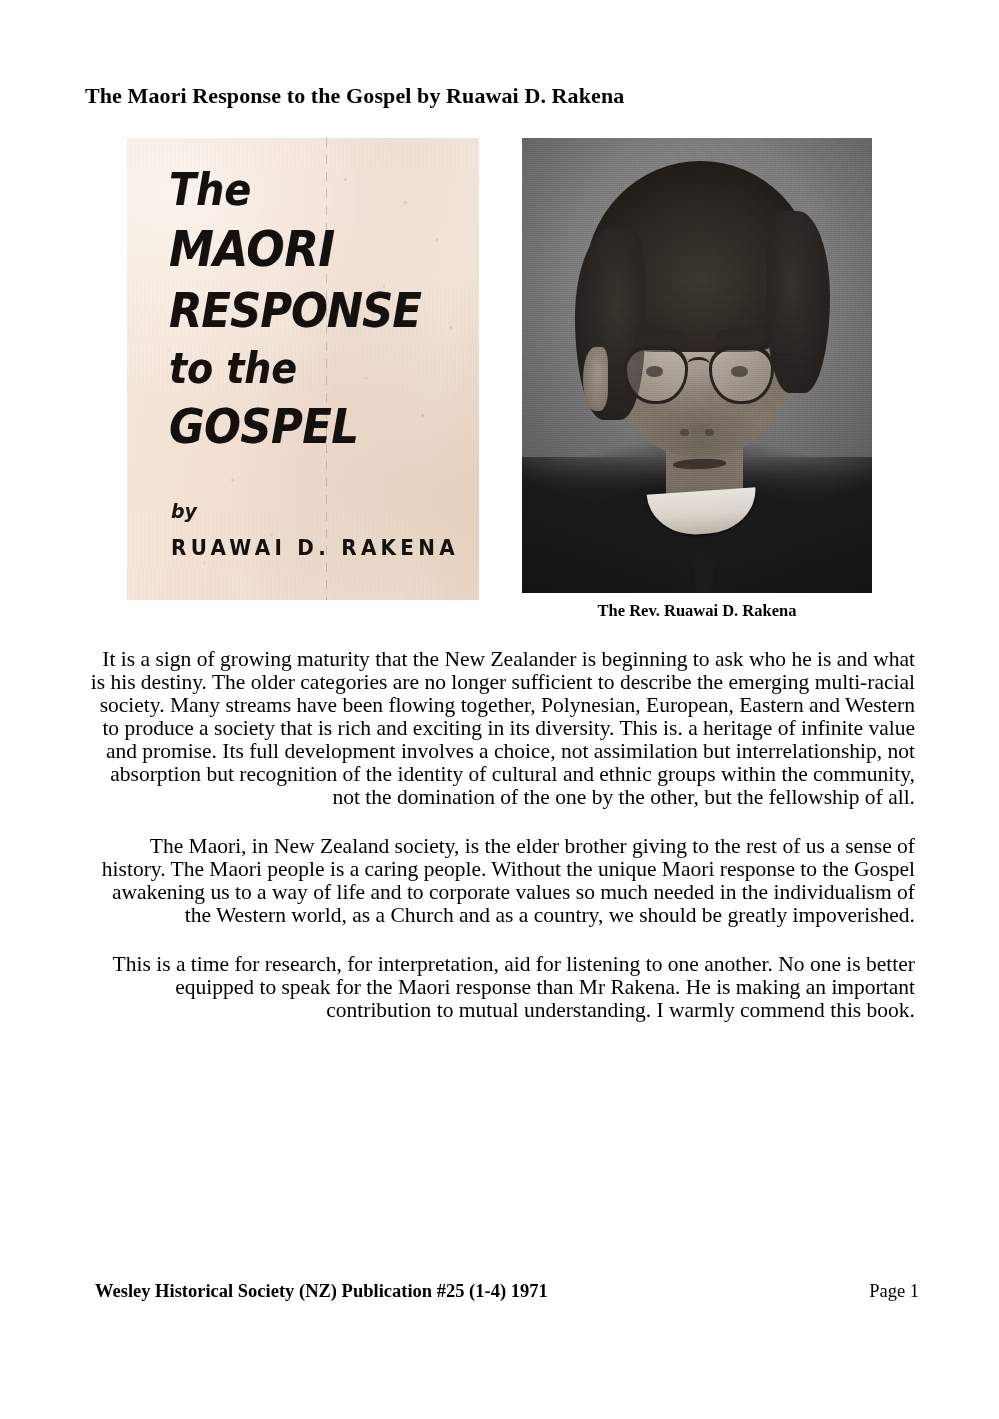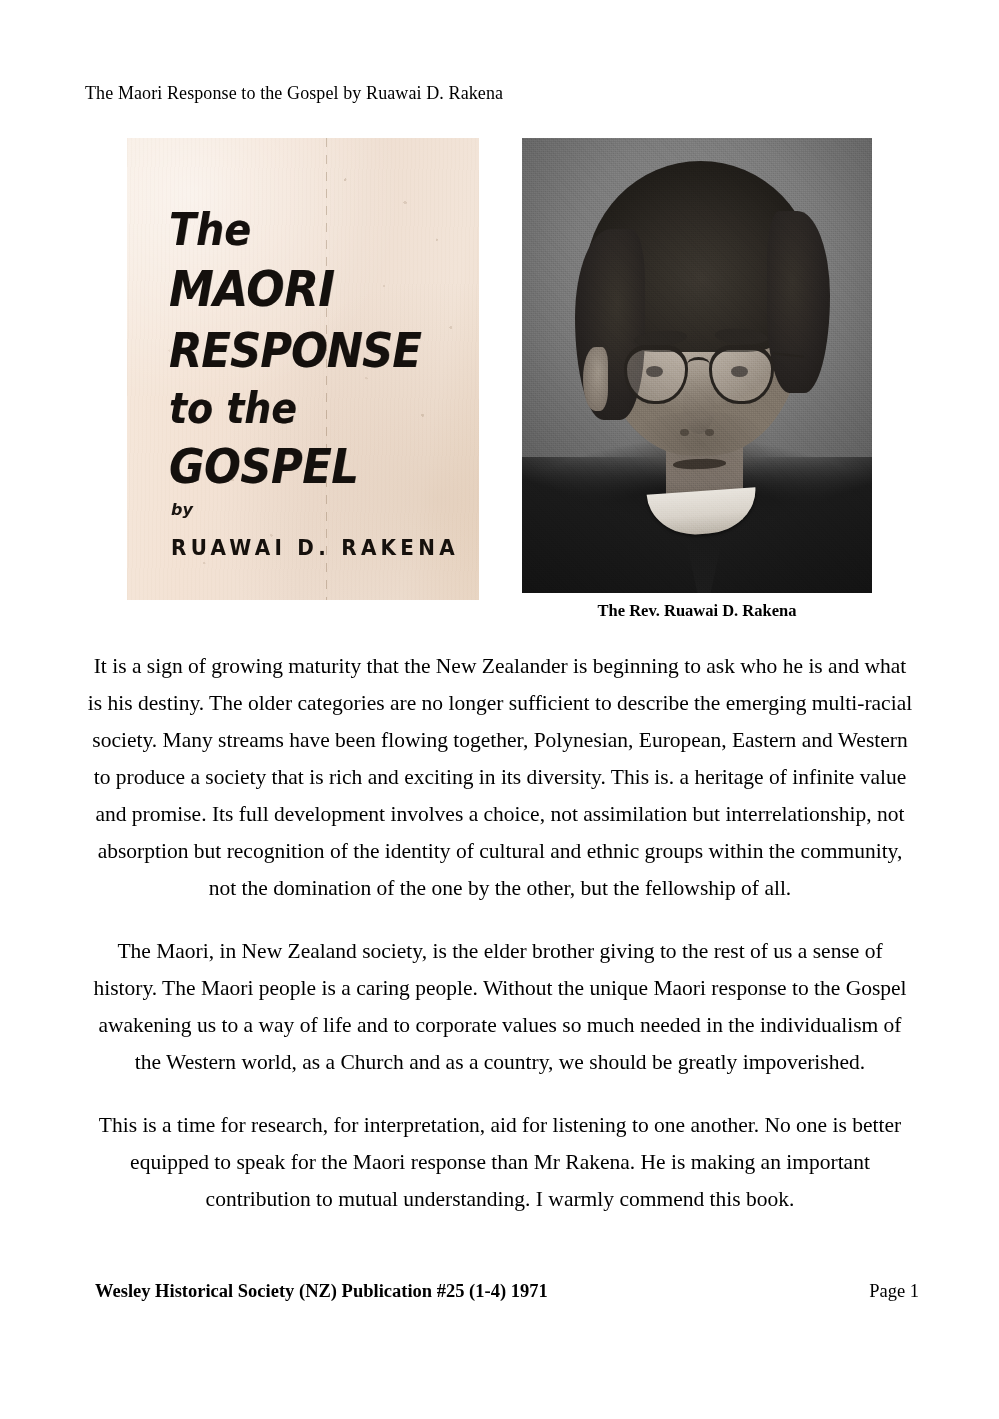--- a/index.html
+++ b/index.html
@@ -22,22 +22,22 @@
     height: 1419px;
     background: #ffffff;
     box-sizing: border-box;
   }
 
   
   .doc-header {
     position: absolute;
     left: 85px;
     top: 83px;
-    font-size: 18px;
-    font-weight: normal;
+    font-size: 22px;
+    font-weight: bold;
     letter-spacing: 0.1px;
     white-space: nowrap;
   }
 
   
   .figures {
     position: absolute;
     left: 0;
     top: 138px;
     width: 999px;
@@ -92,21 +92,20 @@
       rgba(0,0,0,0) 9px 17px);
     pointer-events: none;
   }
   .cover-text {
     position: absolute;
     left: 42px;
     top: 30px;
     right: 16px;
     font-family: "DejaVu Sans", "Liberation Sans", sans-serif;
     color: #14100d;
-    margin-top: 40px;
   }
   .cover-line {
     font-weight: bold;
     font-style: italic;
     line-height: 1.0;
     transform: scaleX(0.9);
     transform-origin: left center;
     text-shadow: 0.5px 0 0 rgba(20,16,13,0.45);
   }
   .cv-the     { font-size: 44px; margin-bottom: 12px; }
@@ -115,21 +114,21 @@
   .cv-tothe   { font-size: 42px; margin-bottom: 12px; }
   .cv-gospel  { font-size: 48px; letter-spacing: -0.5px; }
 
   .cover-by {
     position: absolute;
     left: 44px;
     top: 362px;
     font-family: "DejaVu Sans", "Liberation Sans", sans-serif;
     font-style: italic;
     font-weight: bold;
-    font-size: 16px;
+    font-size: 19px;
     color: #1a1511;
   }
   .cover-author {
     position: absolute;
     left: 44px;
     top: 398px;
     font-family: "DejaVu Sans", "Liberation Sans", sans-serif;
     font-weight: bold;
     font-size: 21px;
     letter-spacing: 4.5px;
@@ -379,22 +378,22 @@
   
   .body-copy {
     position: absolute;
     left: 85px;
     top: 648px;
     width: 830px;
   }
   .body-copy p {
     margin: 0 0 26px 0;
     font-size: 21.5px;
-    line-height: 37px;
-    text-align: center;
+    line-height: 23px;
+    text-align: right;
   }
   .signature {
     margin: 0;
     font-size: 21.5px;
     line-height: 30.5px;
   }
   .signature .sig-line { display: block; }
 
   
   .doc-footer {

